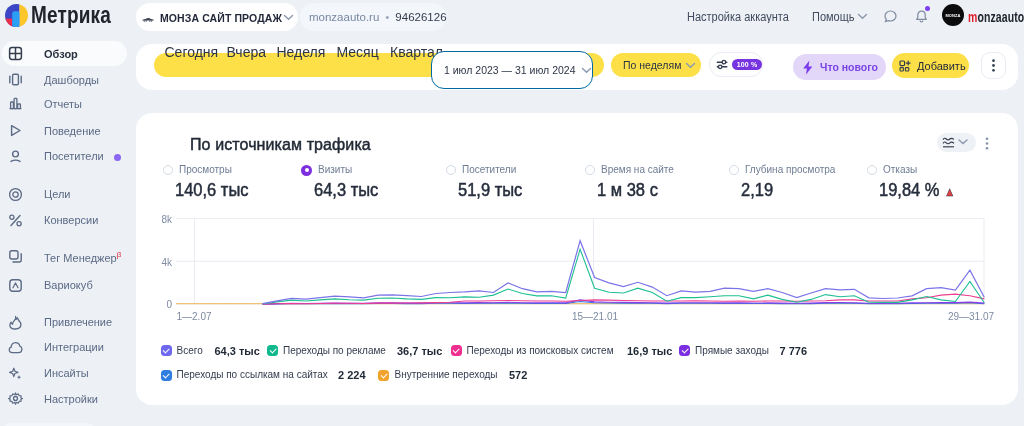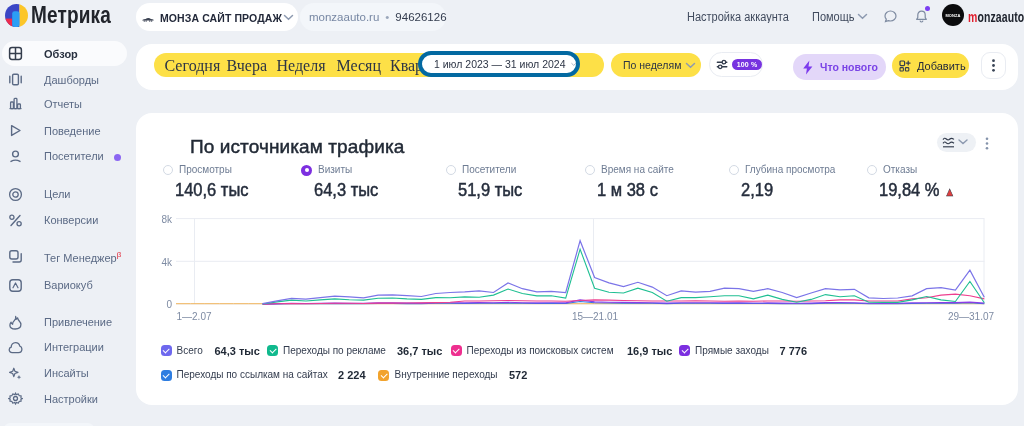--- a/index.html
+++ b/index.html
@@ -167,29 +167,29 @@
   <svg width="15" height="15" viewBox="0 0 15 15">
       <circle cx="7.5" cy="7.5" r="2" fill="none" stroke="#5b6a85" stroke-width="1.3"></circle>
       <path d="M7.5 1.4 L8.3 3.4 L10.5 2.5 L11.5 4.5 L13.6 4.7 L13.2 6.9 L15 7.5 L13.2 8.6 L13.6 10.3 L11.5 10.5 L10.5 12.5 L8.3 11.6 L7.5 13.6 L6.7 11.6 L4.5 12.5 L3.5 10.5 L1.4 10.3 L1.8 8.6 L0 7.5 L1.8 6.9 L1.4 4.7 L3.5 4.5 L4.5 2.5 L6.7 3.4 Z" fill="none" stroke="#5b6a85" stroke-width="1.2" stroke-linejoin="round" transform="scale(0.93) translate(0.6,0.6)"></path>
     </svg>
   <span class="t">Настройки</span>
 </div>
 
 <div class="abs" style="left:136px;top:44px;width:882px;height:46px;background:#fff;border-radius:16px;"></div>
 <div class="pill graypill" style="left:154px;top:52.5px;width:450px;height:24px;border-radius:12px;"></div>
 <style>
- .tseg { position:absolute; top:54px; height:24px; display:flex; align-items:center; font-size:16px; color:#2d3545; white-space:nowrap;font-family:Liberation Serif, serif; }
+ .tseg { position:absolute; top:40px; height:24px; display:flex; align-items:center; font-size:14px; color:#2d3545; white-space:nowrap; }
 </style>
 <div class="tseg" style="left:164.5px;">Сегодня</div>
 <div class="tseg" style="left:226.5px;">Вчера</div>
 <div class="tseg" style="left:276.5px;">Неделя</div>
 <div class="tseg" style="left:336.5px;">Месяц</div>
 <div class="tseg" style="left:390px;">Квартал</div>
 
-<div class="pill" style="left:418px;top:51px;width:162px;height:26px;border-radius:13px;background:#fff;border:4px solid #0369a1;">
+<div class="pill" style="left:431px;top:51px;width:162px;height:38px;border-radius:13px;background:#fff;border:1px solid #0369a1;">
   <span style="margin-left:12px;font-size:10.5px;color:#2d3545;white-space:nowrap;">1 июл 2023 — 31 июл 2024</span>
   <svg style="margin-left:5px;" width="11" height="7" viewBox="0 0 11 7">
       <path d="M1.5 1.5 L5.5 5.2 L9.5 1.5" fill="none" stroke="#8d9ab0" stroke-width="1.5" stroke-linecap="round"></path>
     </svg>
 </div>
 
 <div class="pill graypill" style="left:611px;top:53px;width:90px;height:24px;border-radius:12px;">
   <span style="margin-left:12px;font-size:10.5px;color:#2d3545;white-space:nowrap;">По неделям</span>
   <svg style="margin-left:4px;" width="11" height="7" viewBox="0 0 11 7">
       <path d="M1.5 1.5 L5.5 5.2 L9.5 1.5" fill="none" stroke="#8d9ab0" stroke-width="1.5" stroke-linecap="round"></path>
@@ -225,21 +225,21 @@
 
 <div class="pill" style="left:981px;top:51.5px;width:25px;height:27px;border-radius:9px;background:#fff;border:1px solid #e9ecf2;justify-content:center;">
   <svg width="3" height="13" viewBox="0 0 3 13">
       <circle cx="1.5" cy="1.7" r="1.4" fill="#3a4556"></circle>
       <circle cx="1.5" cy="6.5" r="1.4" fill="#3a4556"></circle>
       <circle cx="1.5" cy="11.3" r="1.4" fill="#3a4556"></circle>
     </svg>
 </div>
 
 <div class="abs" style="left:136px;top:113px;width:882px;height:292px;background:#fff;border-radius:16px;"></div>
-<div class="abs" style="left:162px;top:135.5px;font-size:19px;font-weight:400;color:#222a36;-webkit-text-stroke:0.45px #222a36;letter-spacing:0.1px;padding-left:28px;">По источникам трафика</div>
+<div class="abs" style="left:162px;top:135.5px;font-size:16px;font-weight:400;color:#222a36;-webkit-text-stroke:0.45px #222a36;letter-spacing:0.1px;padding-left:28px;">По источникам трафика</div>
 <div class="pill" style="left:937px;top:132.5px;width:39px;height:19px;border-radius:9.5px;background:#eef1f5;">
   <svg style="margin-left:5px;" width="13" height="13" viewBox="0 0 13 13">
     <path d="M1 3.6 Q2.6 1.2 4.3 3.0 Q6.1 4.9 7.9 3.0 Q9.4 1.5 12 3.4" fill="none" stroke="#333c4d" stroke-width="1.15"></path>
     <path d="M1 7.4 Q2.6 5.0 4.3 6.8 Q6.1 8.7 7.9 6.8 Q9.4 5.3 12 7.2" fill="none" stroke="#333c4d" stroke-width="1.15"></path>
     <path d="M1 10.8 L12 10.8" stroke="#333c4d" stroke-width="1.15"></path>
   </svg>
   <svg style="margin-left:3px;" width="10" height="6" viewBox="0 0 10 6">
       <path d="M1 1 L5 4.6 L9 1" fill="none" stroke="#8d9ab0" stroke-width="1.4" stroke-linecap="round"></path>
     </svg>
 </div>

